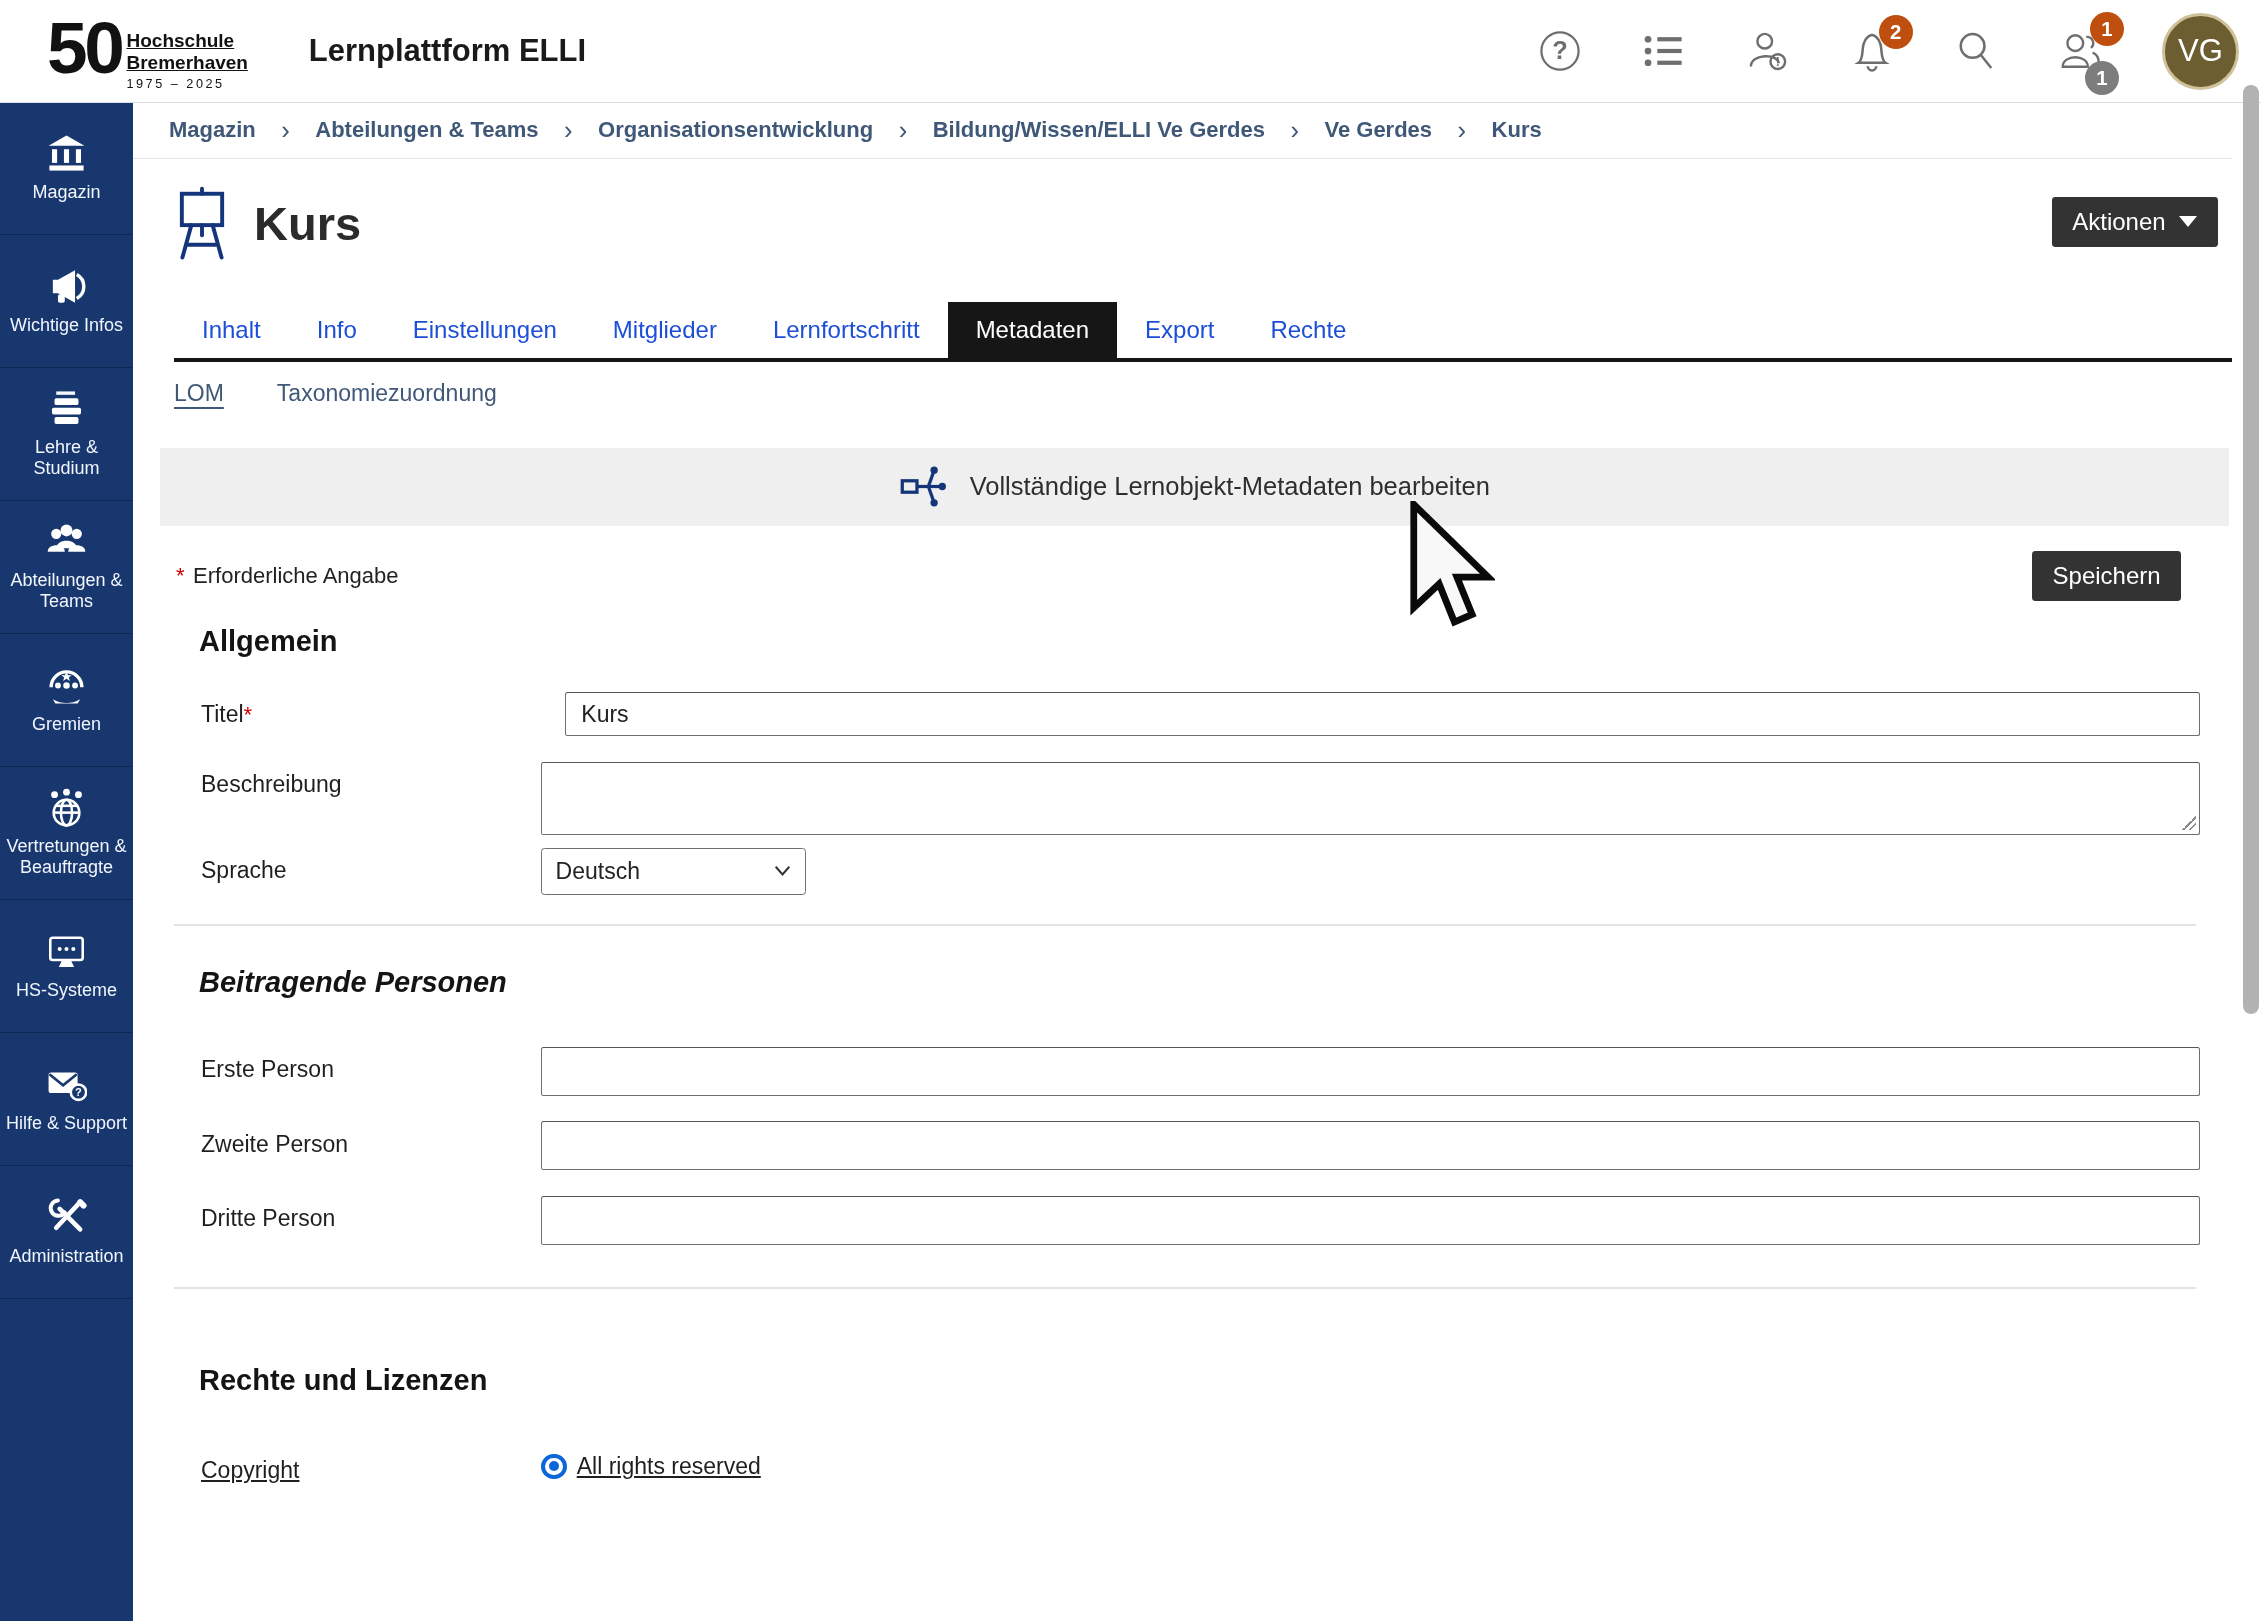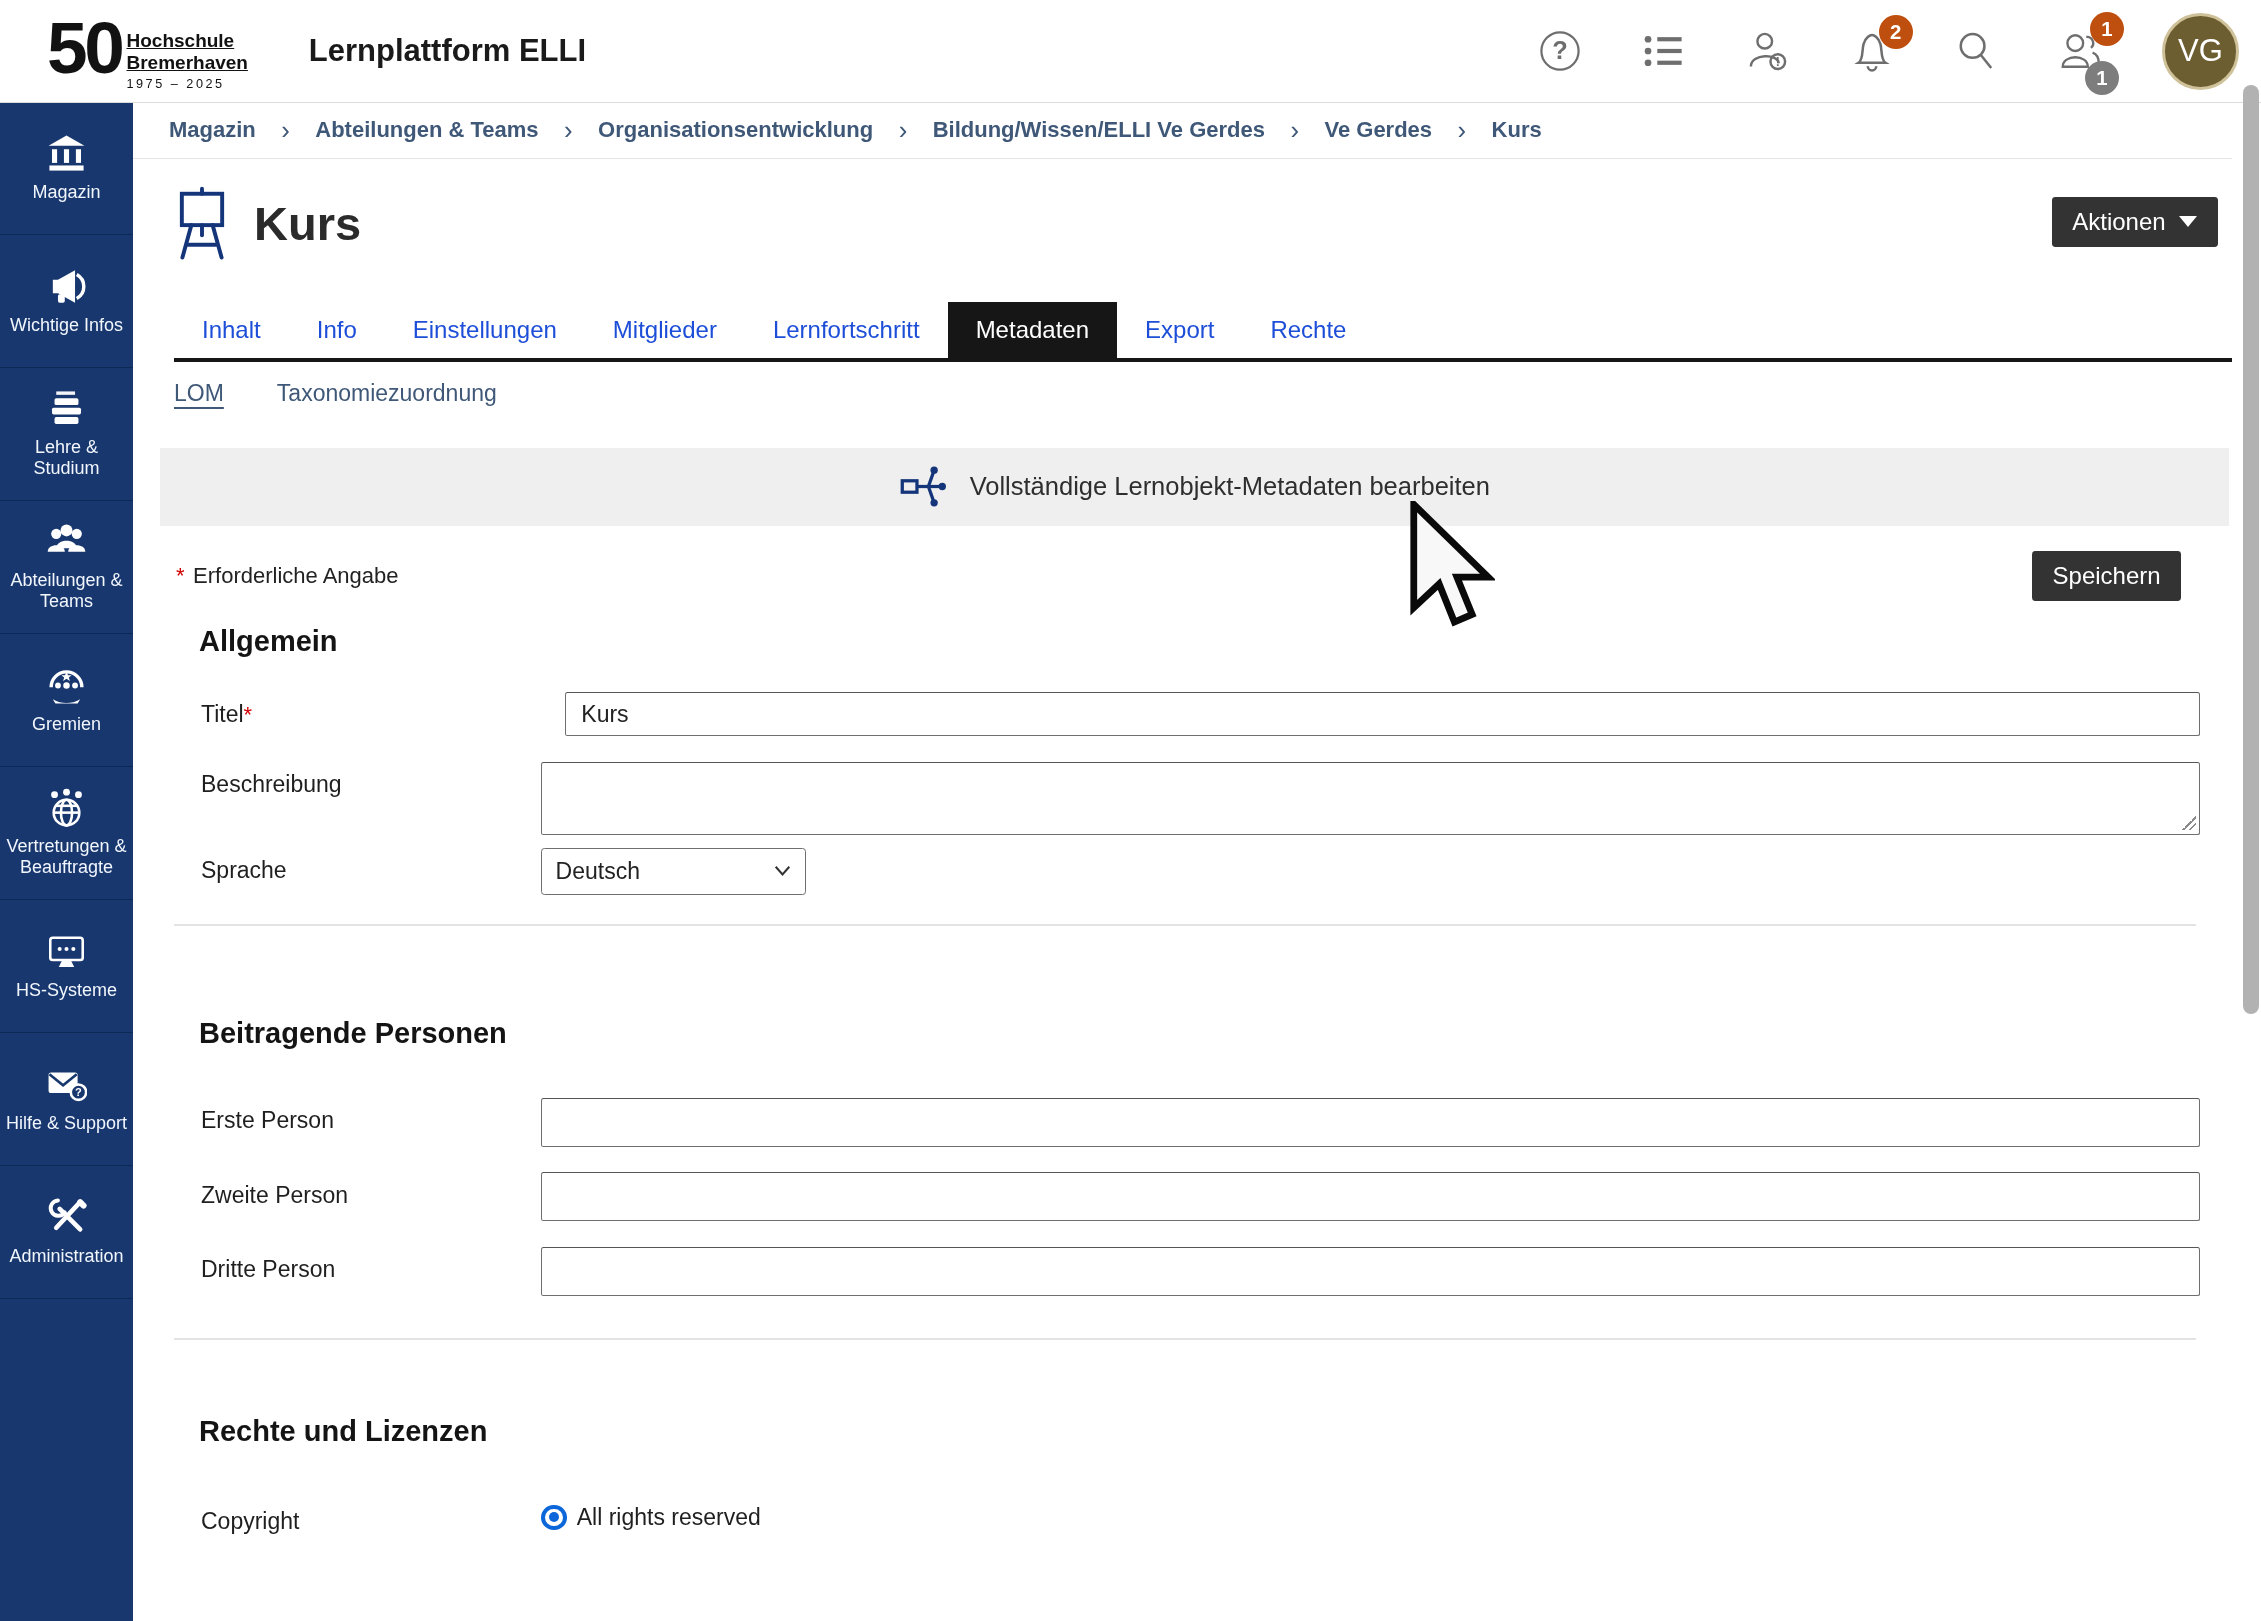--- a/index.html
+++ b/index.html
@@ -335,40 +335,40 @@
         <svg width="17" height="12" viewBox="0 0 20 14" fill="none" stroke="#333" stroke-width="2.4">
             <path d="M2 2 L10 11 L18 2"></path>
           </svg>
       </div>
     </div>
   </div>
 
 
   <hr class="divider">
 
-  <div class="section-heading" style="margin-top:91px;">Beitragende Personen</div>
+  <div class="section-heading" style="margin-top:40px;font-style:italic;">Beitragende Personen</div>
 
   <div class="frow person" style="margin-top:48px;">
     <div class="flabel">Erste Person</div>
     <div class="ffield"><input class="tin" type="text" style=""></div>
   </div>
   <div class="frow person">
     <div class="flabel">Zweite Person</div>
     <div class="ffield"><input class="tin" type="text" style=""></div>
   </div>
   <div class="frow person">
     <div class="flabel">Dritte Person</div>
     <div class="ffield"><input class="tin" type="text" style=""></div>
   </div>
 
   <hr class="divider" style="margin-top:42px;">
 
   <div class="section-heading" style="margin-top:75px;">Rechte und Lizenzen</div>
 
-  <div class="frow" style="margin-top:51px;">
+  <div class="frow" style="margin-top:51px;text-decoration:underline;">
     <div class="flabel">Copyright</div>
     <div class="ffield">
       <div class="radio-row">
         <span class="radio">
             <span class="radio-dot"></span>
           </span>
         <span class="radio-label">All rights reserved</span>
       </div>
     </div>
   </div>

